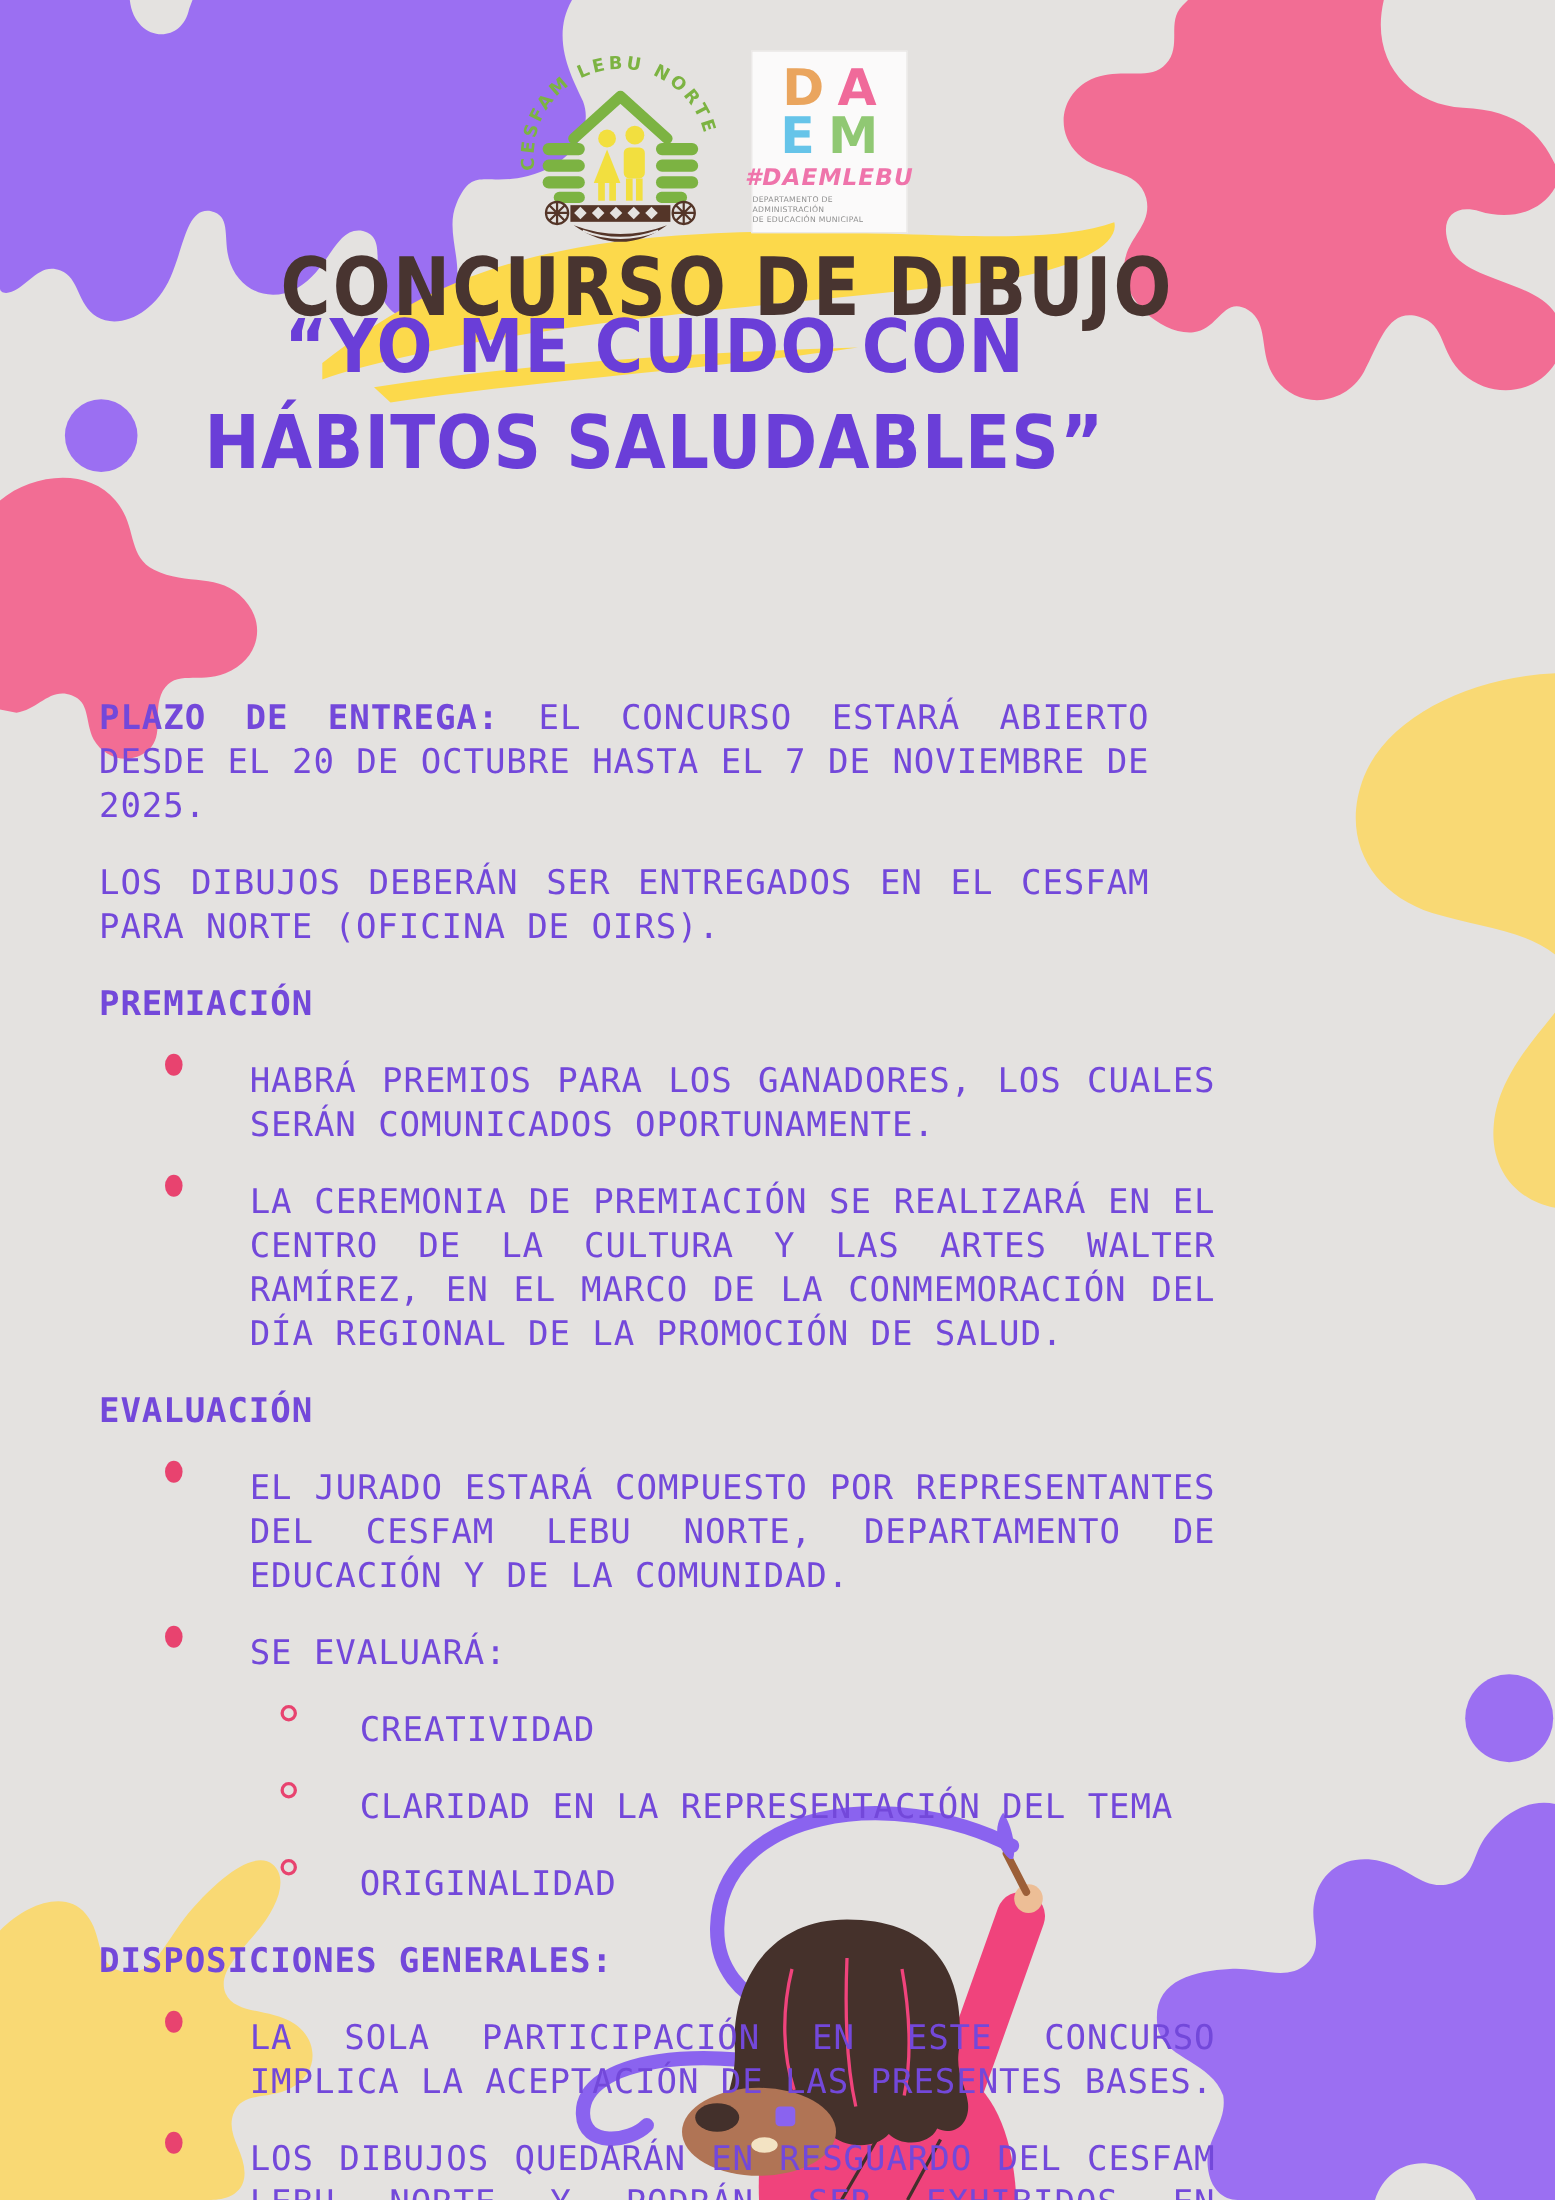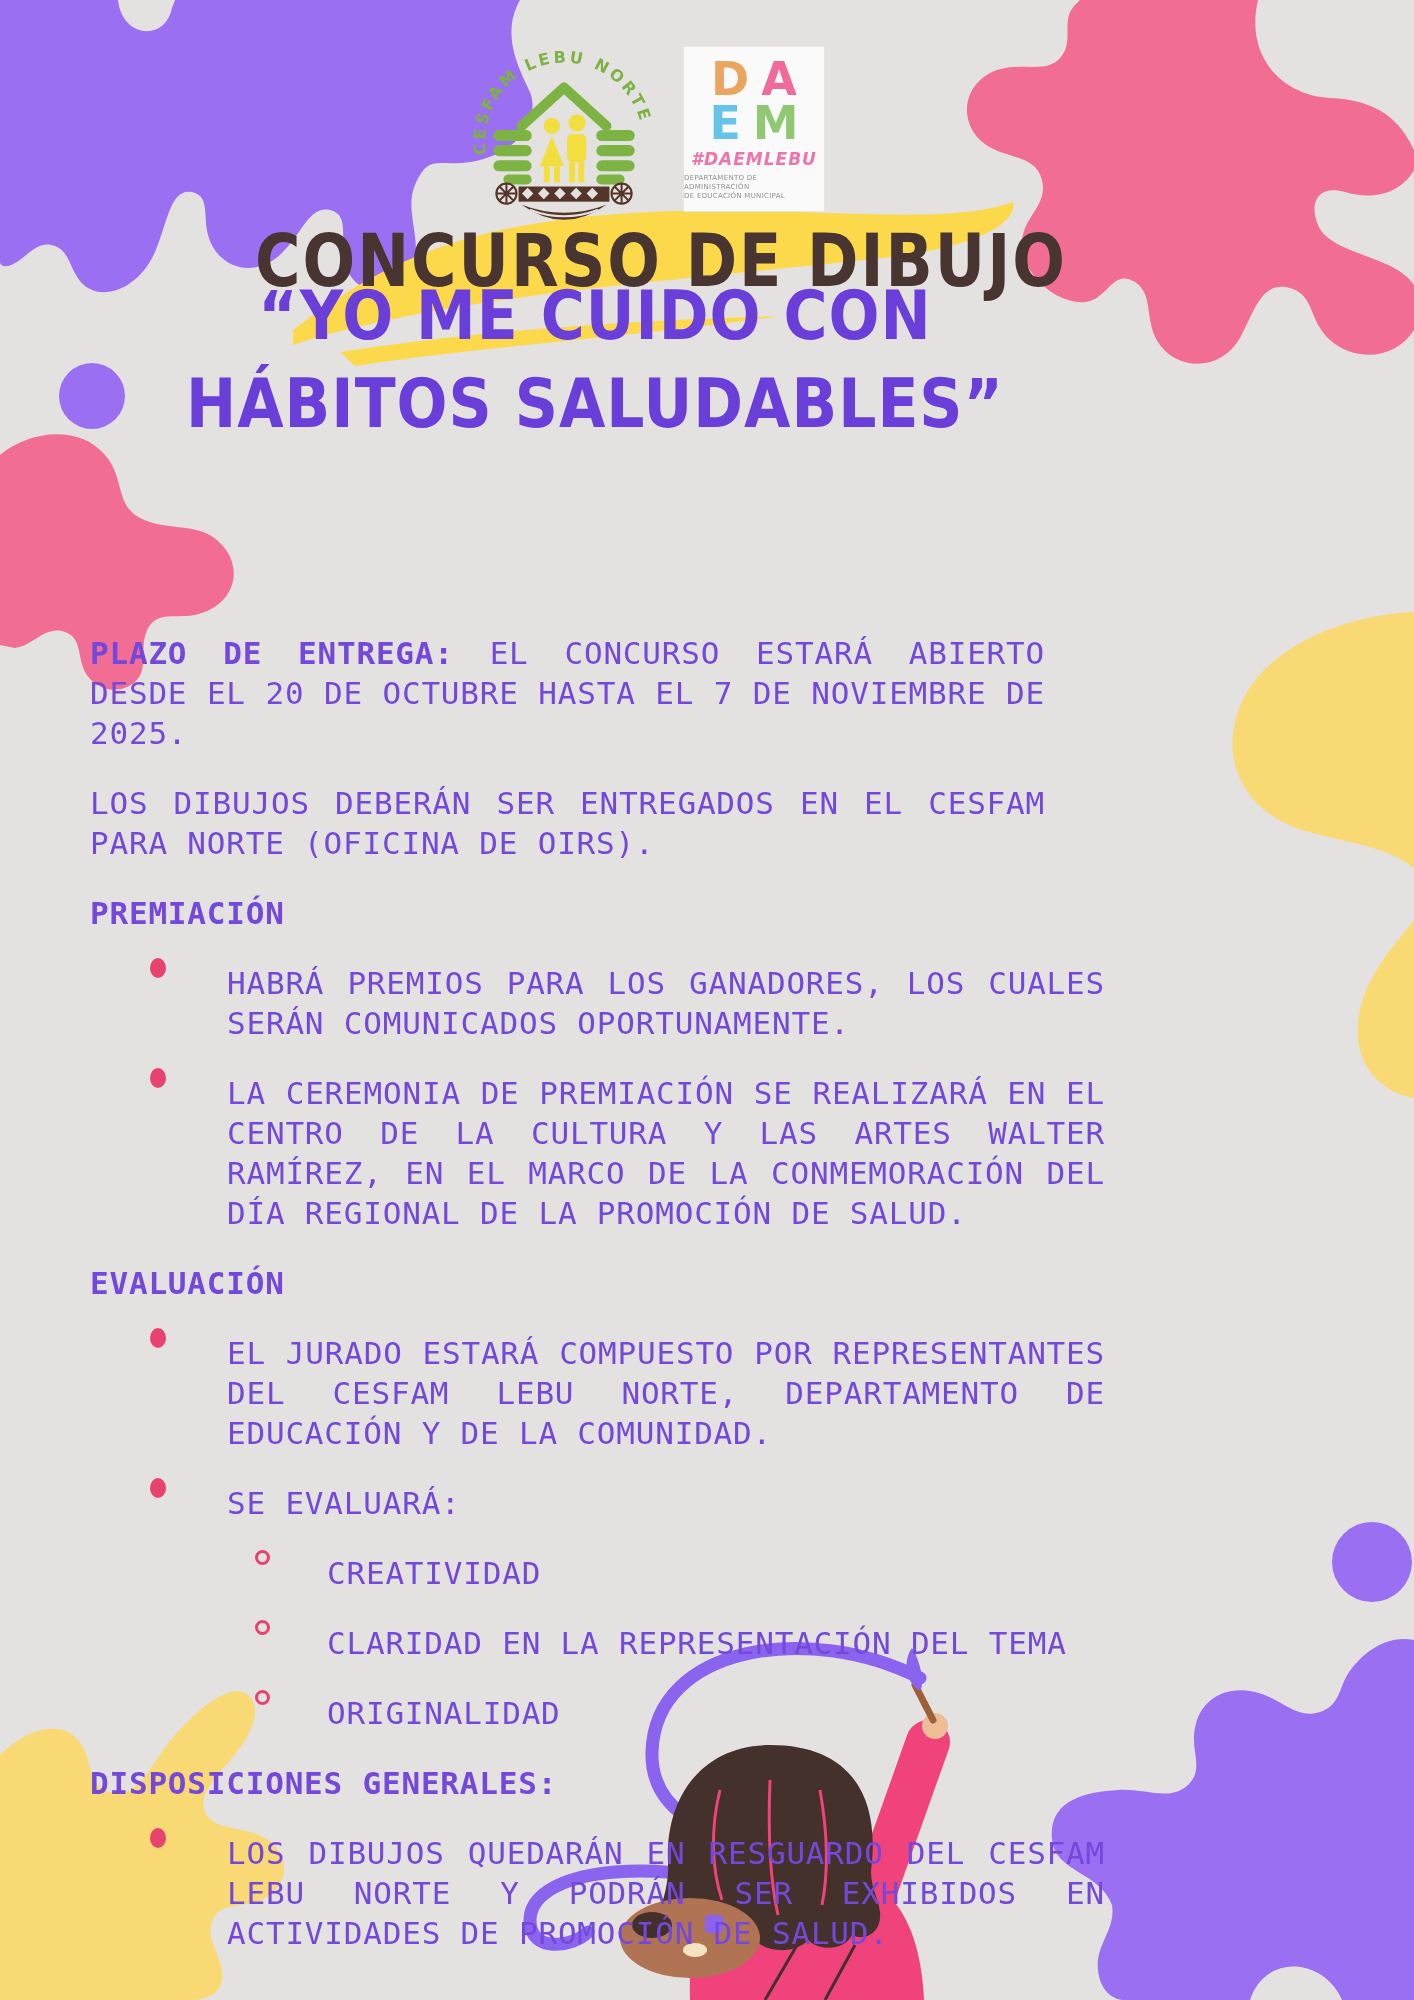--- a/index.html
+++ b/index.html
@@ -16,21 +16,21 @@
   
   .cesfam-logo{position:absolute;left:463px;top:44px;width:202px;height:182px;}
   .daem-card{
     position:absolute;left:683px;top:46px;width:142px;height:166px;
     background:#fbfafa;border:1px solid #e8e6e4;
     display:flex;flex-direction:column;align-items:center;justify-content:flex-start;
     padding-top:10px;box-sizing:border-box;
   }
   .daem-row{display:flex;gap:12px;line-height:44px;}
   .daem-letter{font-weight:bold;font-size:46px;font-family:"DejaVu Sans",sans-serif;}
-  .daem-hashtag{margin-top:4px;font-style:italic;font-weight:bold;font-size:17px;color:var(--hashtag,#ef74ab);letter-spacing:1px;}
+  .daem-hashtag{margin-top:4px;font-style:italic;font-weight:bold;font-size:21px;color:var(--hashtag,#ef74ab);letter-spacing:1px;}
   .daem-dept{margin-top:5px;font-size:7px;color:#8f8f8f;text-align:left;line-height:9px;letter-spacing:.3px;}
 
   
   .title{
     position:absolute;left:0;top:218px;width:100%;
     text-align:center;
     font-family:"DejaVu Sans",sans-serif;
     font-weight:bold;font-size:62px;line-height:74px;letter-spacing:2px;
     color:var(--title,#483430);
     transform:translateX(-46px) scaleY(1.18);
@@ -274,18 +274,22 @@
         </div>
         <div class="blk subbullet">
           <span class="mark"></span>
           <p>ORIGINALIDAD</p>
         </div>
         <div class="blk heading">
           <p>DISPOSICIONES GENERALES:</p>
         </div>
         <div class="blk bullet">
           <span class="mark"></span>
+          <p>LA SOLA PARTICIPACIÓN EN ESTE CONCURSO IMPLICA LA ACEPTACIÓN DE LAS PRESENTES BASES.</p>
+        </div>
+        <div class="blk bullet">
+          <span class="mark"></span>
           <p>LOS DIBUJOS QUEDARÁN EN RESGUARDO DEL CESFAM LEBU NORTE Y PODRÁN SER EXHIBIDOS EN ACTIVIDADES DE PROMOCIÓN DE SALUD.</p>
         </div>
       </div>
 
   </div>
 </div>
 
 </body></html>

